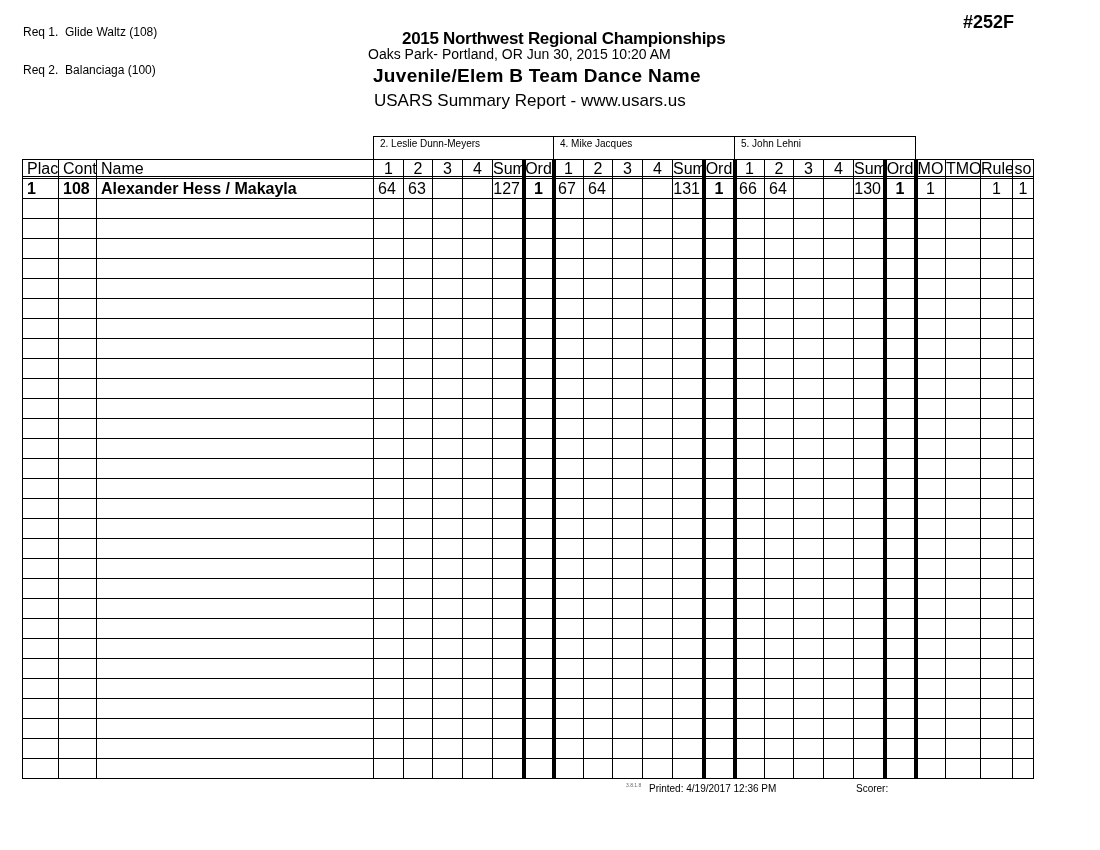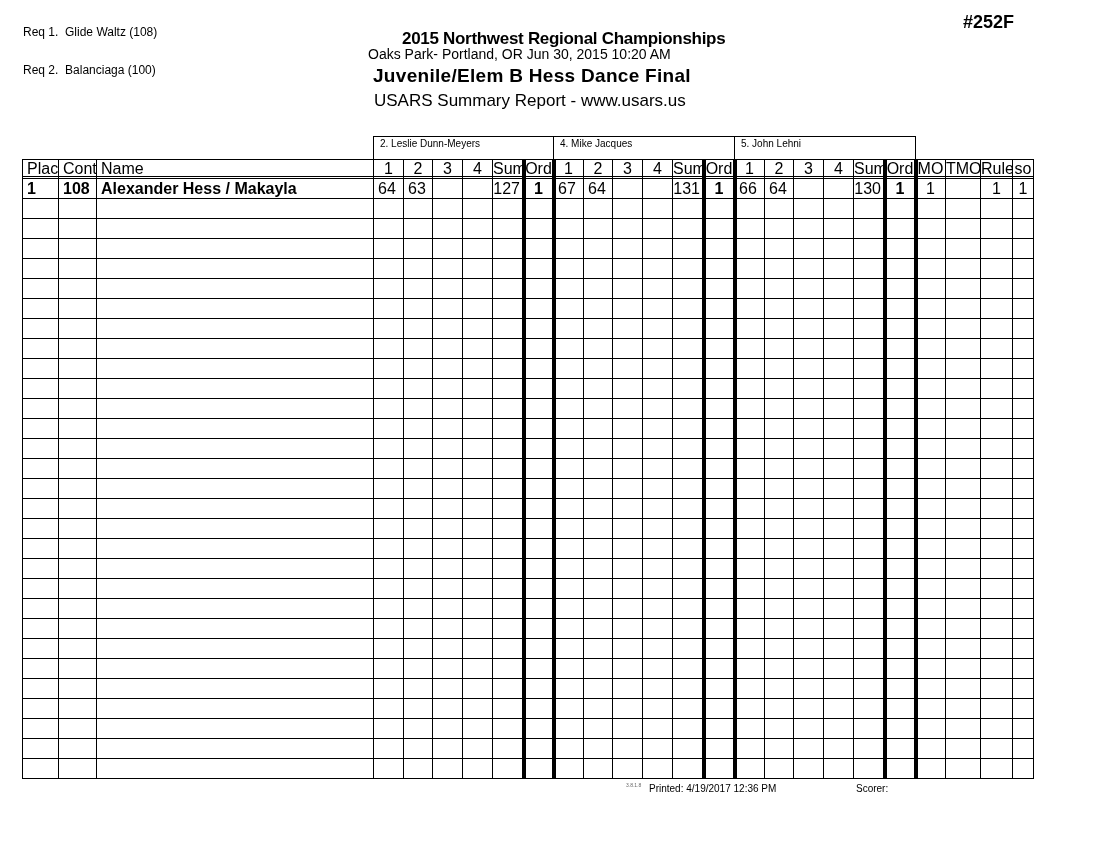--- a/index.html
+++ b/index.html
@@ -32,21 +32,21 @@
   <span>Req 1.</span>&nbsp;
   <span>Glide Waltz (108)</span>
 </div>
 <div class="abs req" style="top:41px;margin-top:22px;">
   <span>Req 2.</span>&nbsp;
   <span>Balanciaga (100)</span>
 </div>
 
 <div class="abs title" style="left:366px; top:29px;margin-left:36px;">2015 Northwest Regional Championships</div>
 <div class="abs sub" style="left:368px; top:46px;">Oaks Park- Portland, OR  Jun 30, 2015  10:20 AM</div>
-<div class="abs event" style="left:373px; top:65px;">Juvenile/Elem B Hess Dance Final</div>
+<div class="abs event" style="left:373px; top:65px;">Juvenile/Elem B Team Dance Name</div>
 <div class="abs report" style="left:374px; top:91px;">USARS Summary Report - www.usars.us</div>
 <div class="abs num" style="left:963px; top:12px;text-align:right;">#252F</div>
 
 <div id="grid">
     <div class="hl" style="left:373px;top:136px;width:181px;"></div>
     <div class="vl" style="left:373px;top:136px;height:23px;"></div>
     <div class="judge" style="left:373px;top:137px;width:180px;">2.  Leslie Dunn-Meyers</div>
     <div class="hl" style="left:553px;top:136px;width:182px;"></div>
     <div class="vl" style="left:553px;top:136px;height:23px;"></div>
     <div class="judge" style="left:553px;top:137px;width:181px;">4.  Mike Jacques</div>

